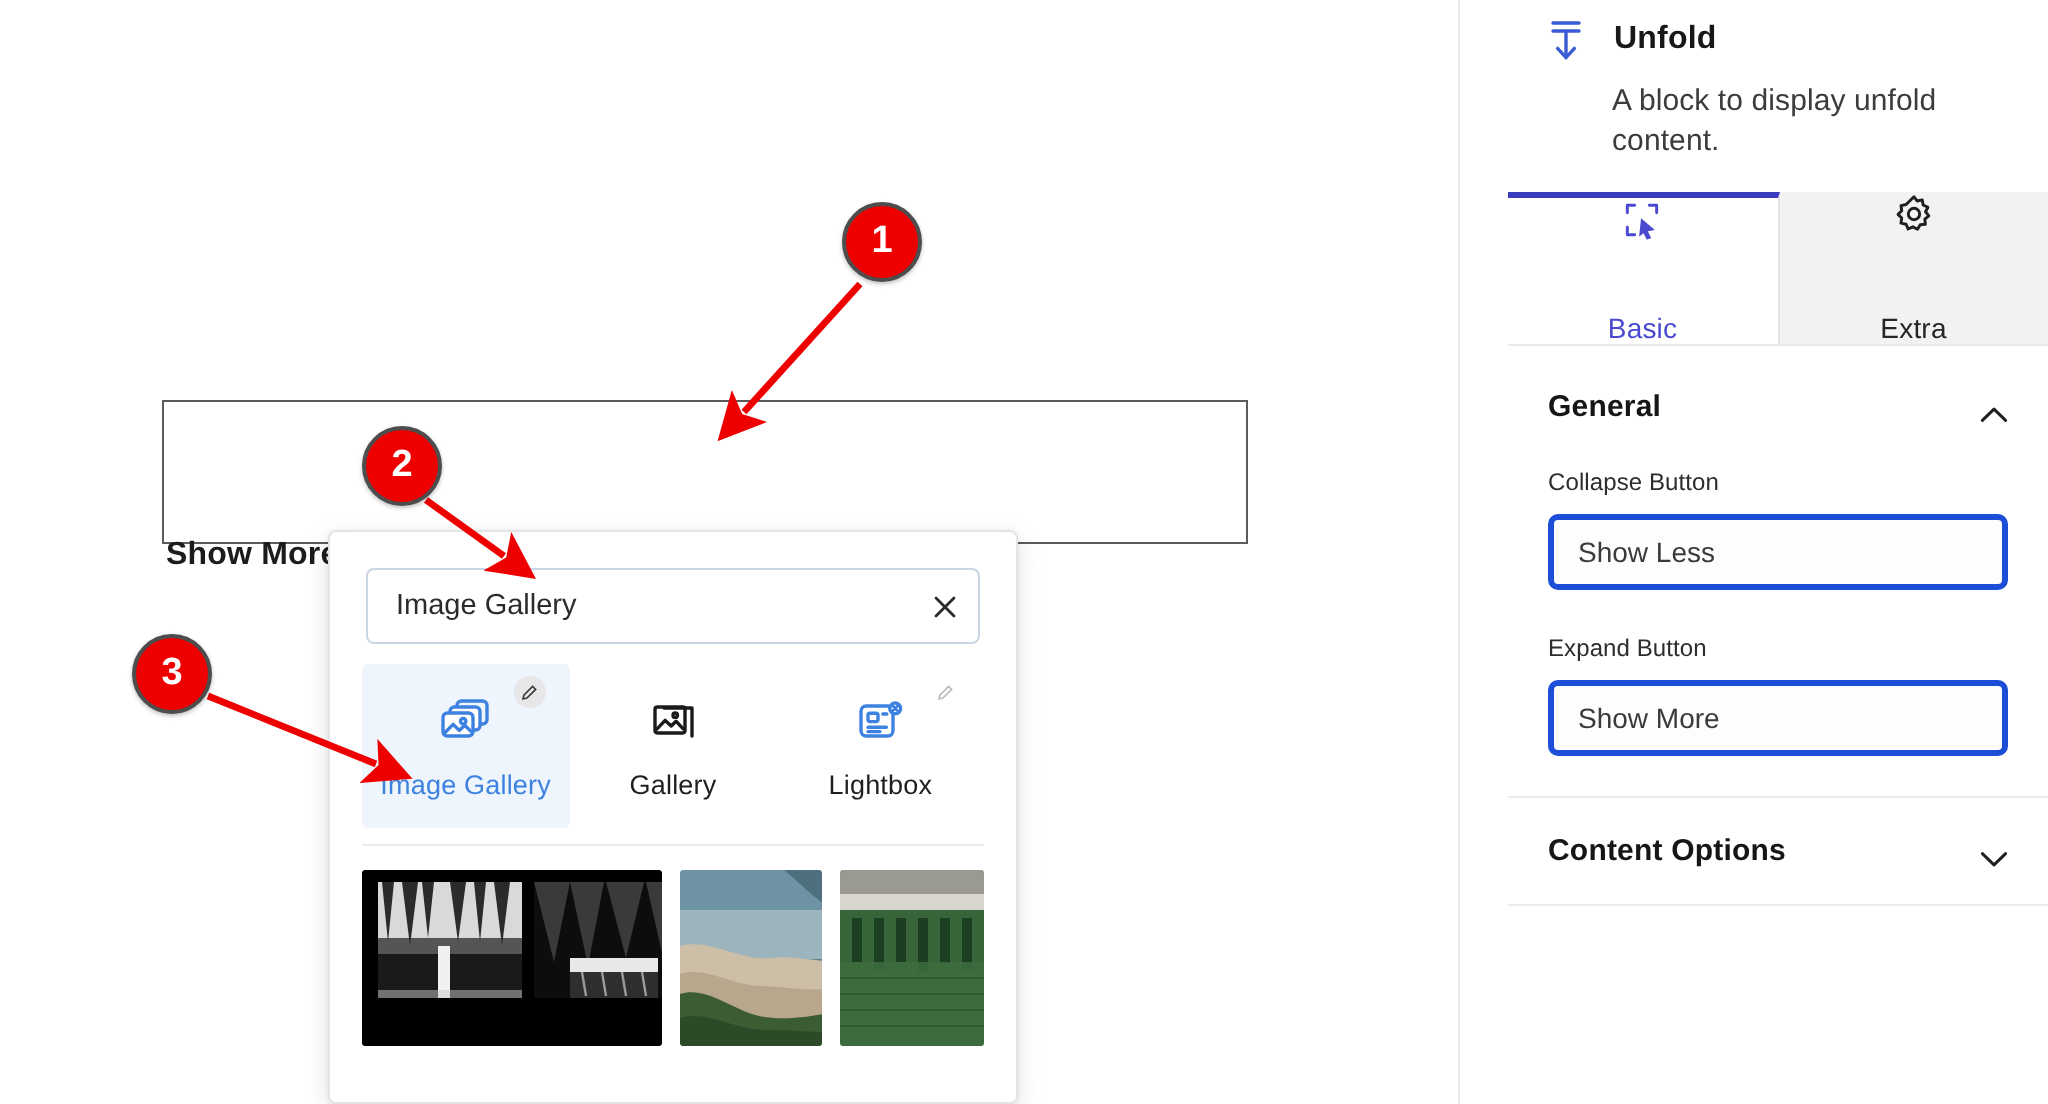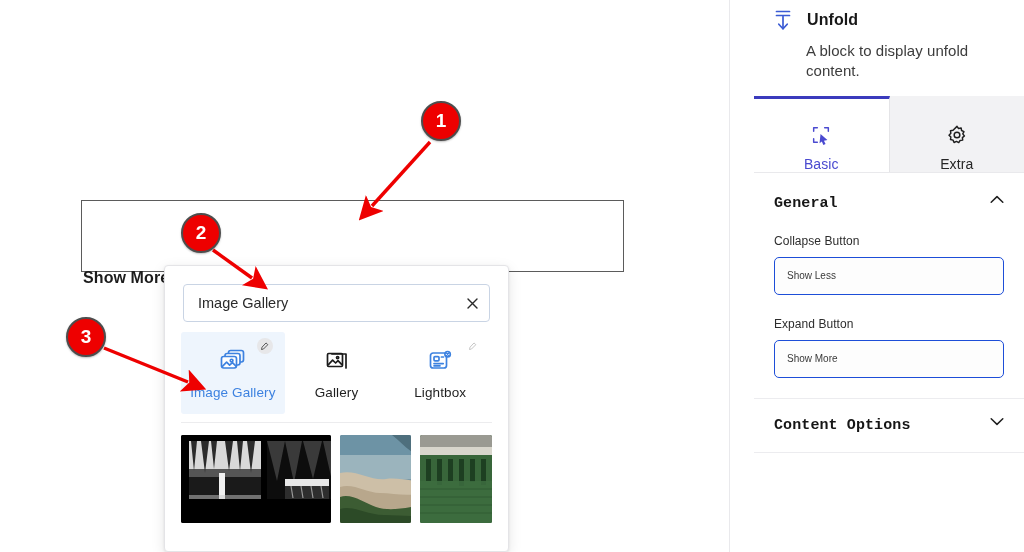--- a/index.html
+++ b/index.html
@@ -122,53 +122,52 @@
   .sb-desc {
     margin: 9px 0 0 34px;
     font-size: 15px; color: #3c3c3c; line-height: 1.35;
     letter-spacing: .05px;
   }
 
   .tabs { display: flex; height: 77px; border-bottom: 1px solid #e9e9ec; }
   .tab {
     flex: 1;
     display: flex; flex-direction: column;
-    align-items: center; justify-content: flex-end;
+    align-items: center; justify-content: space-between;
     gap: 10px;
     background: #f2f2f4;
     border-right: 1px solid #e4e4e7;
     cursor: pointer;
     position: relative;
   }
   .tab:last-child { border-right: 0; }
   .tab.active { background: #ffffff; border-top: 3px solid #3b3bbd; }
   .tab svg { width: 22px; height: 22px; display: block; }
   .tab-label { font-size: 14px; color: #262626; letter-spacing: .1px; }
   .tab.active .tab-label { color: #4a4ad0; }
 
   .section {
     padding: 22px 20px 20px 20px;
     border-bottom: 1px solid #ececef;
   }
   .section-head {
-    display: flex; align-items: flex-start; justify-content: space-between;
+    display: flex; align-items: flex-end; justify-content: space-between;
     cursor: pointer;
-    font-family: Liberation Mono, monospace;
   }
   .section-title { font-size: 15px; font-weight: 700; color: #161616; letter-spacing: .1px; }
   .chev { width: 14px; height: 9px; }
   .field { margin-top: 22px; }
   .field-label { font-size: 12px; color: #2d2d2d; letter-spacing: .05px; }
   .field-input {
     margin-top: 9px;
     width: 100%; height: 38px;
-    border: 1px solid #1d4ed8; border-radius: 5px;
+    border: 3px solid #1d4ed8; border-radius: 5px;
     background: #fdfdfd;
     font-family: "Liberation Sans", sans-serif;
-    font-size: 10px; color: #3a3a3a;
+    font-size: 14px; color: #3a3a3a;
     padding: 0 12px; outline: none;
   }
   .section.collapsed { padding: 18px 20px 18px 20px; }
 
   
   #annots { position: absolute; inset: 0; pointer-events: none; }
   .marker {
     position: absolute;
     width: 40px; height: 40px; border-radius: 50%;
     background: #ee0000;

